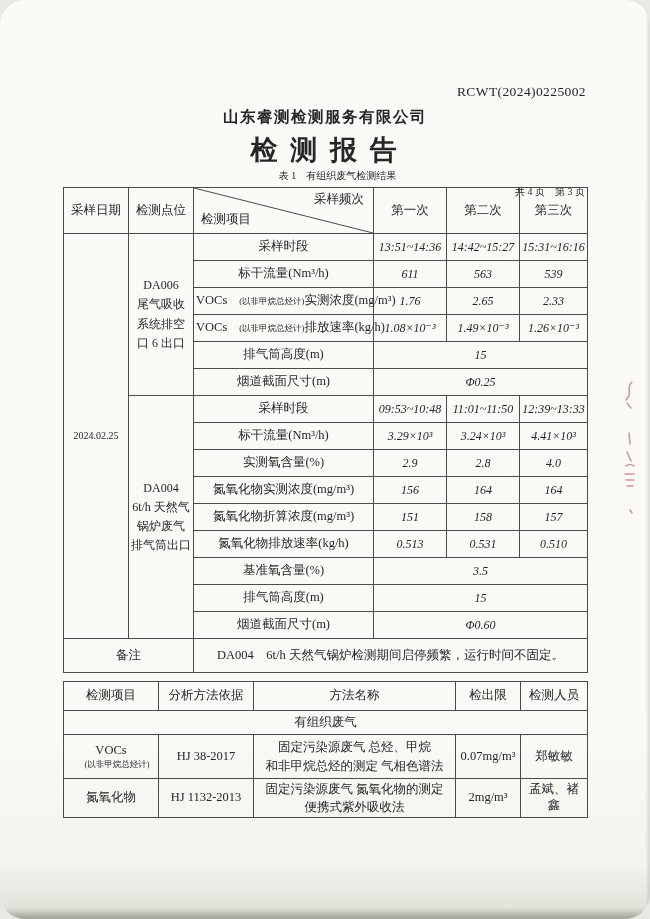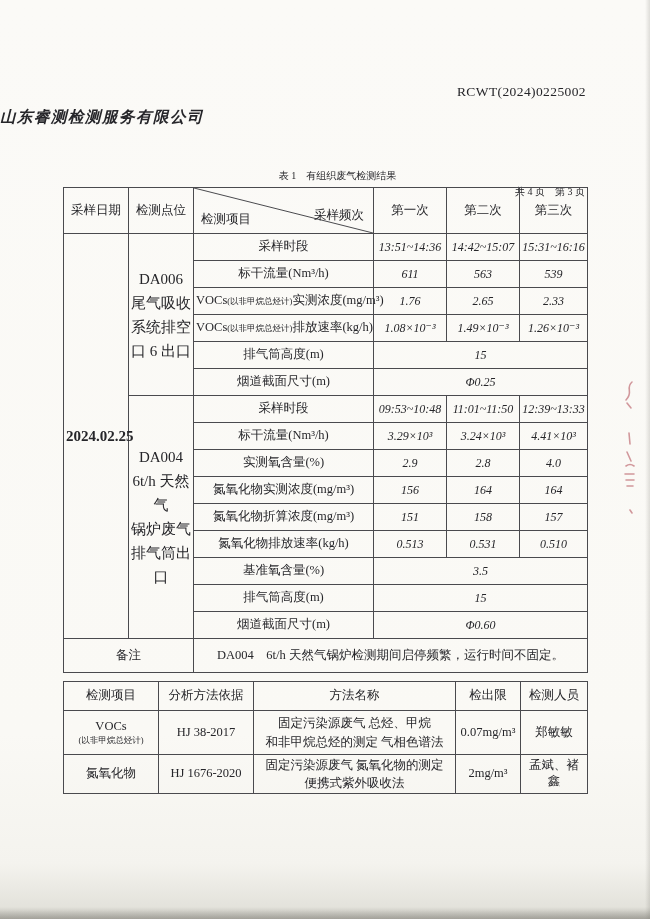--- a/index.html
+++ b/index.html
@@ -1,68 +1,69 @@
 <!DOCTYPE html>
 <html><head>
 <meta charset="utf-8">
 <style>
   html,body{margin:0;padding:0;background:#e9e8e4;}
   .page{
     position:relative;width:650px;height:919px;margin:0 auto;overflow:hidden;
     background:linear-gradient(180deg,#fbfaf7 0%,#faf9f5 80%,#f4f3ee 94%,#e2e1da 99%,#c9c8c1 100%);
-    font-family:"Liberation Serif","DejaVu Serif",serif;color:#26262a;
+    font-family:"Liberation Serif","DejaVu Serif",serif;color:#26262a;border-radius:25px;
   }
   .page::after{
     content:"";position:absolute;top:0;right:0;width:5px;height:100%;
     background:linear-gradient(90deg,rgba(120,118,110,0) 0%,rgba(120,118,110,.22) 100%);
     pointer-events:none;
   }
   .report-no{position:absolute;top:84px;right:64px;font-size:13.5px;letter-spacing:.4px;}
-  .company{position:absolute;top:107px;left:0;width:100%;
-    font-size:15.5px;font-weight:bold;letter-spacing:1.5px;font-style:italic;}
+  .company{position:absolute;top:107px;left:0;width:100%;text-align:center;
+    font-size:15.5px;font-weight:bold;letter-spacing:1.5px;}
   .title{position:absolute;top:132px;left:0;width:100%;text-align:center;
     font-size:27px;font-weight:bold;letter-spacing:3px;}
   .caption-row{position:absolute;top:169px;left:63px;width:524px;height:18px;font-size:10px;}
   .t-caption{position:absolute;left:0;right:0;text-align:center;padding-left:25px;}
   .pagination{position:absolute;right:2px;top:16px;}
 
   table{border-collapse:collapse;table-layout:fixed;}
   td,th{border:1px solid #4a4a4e;text-align:center;vertical-align:middle;
     padding:0 2px;font-weight:normal;line-height:1.25;}
 
   .t1{position:absolute;left:63px;top:187px;width:524px;font-size:12.5px;}
   .t1 .val{white-space:nowrap;padding:0 1px;font-size:12px;font-style:italic;}
   .t1 .lbl{font-size:12.5px;white-space:nowrap;}
   .h45{height:45px;} .r26{height:26px;text-align:center;} .r33{height:33px;}
-  .smalltxt{font-size:8.5px;}
-  .pointcell div{line-height:1.6;font-size:15px;}
-  .datecell{font-size:15px;font-weight:bold;}
+  .smalltxt{font-size:8.5px;margin-left:12px;}
+  .pointcell div{line-height:1.6;font-size:12px;}
+  .datecell{font-size:10px;}
 
   .diag{position:relative;padding:0;}
   .diag svg{position:absolute;top:0;left:0;width:100%;height:100%;display:block;}
-  .diag .dt{position:absolute;top:20px;right:9px;font-size:12.5px;}
+  .diag .dt{position:absolute;top:4px;right:9px;font-size:12.5px;}
   .diag .db{position:absolute;bottom:5px;left:7px;font-size:12.5px;}
 
   .t2-caption{position:absolute;top:662px;left:63px;width:524px;text-align:center;font-size:14px;}
   .t2{position:absolute;left:63px;top:681px;width:524px;font-size:12.5px;}
   .h28{height:28px;} .h23{height:23px;} .h43{height:43px;} .h38{height:38px;}
   .method div{line-height:1.45;}
 
   .red-marks{position:absolute;left:616px;top:376px;opacity:.55;}
 
   .bottom-shade{position:absolute;left:0;bottom:0;width:100%;height:12px;
     background:linear-gradient(180deg,rgba(90,88,80,0) 0%,rgba(90,88,80,.35) 100%);pointer-events:none;}
 </style>
 </head>
 <body>
 
 <div class="page">
 
   <div class="report-no">RCWT(2024)0225002</div>
   <div class="company">山东睿测检测服务有限公司</div>
+  <div class="title">检 测 报 告</div>
 
   <div class="caption-row">
     <span class="t-caption">表 1　有组织废气检测结果</span>
     <span class="pagination">共 4 页　第 3 页</span>
   </div>
 
   <table class="t1">
     <colgroup>
       <col style="width:65px">
         <col style="width:65px">
@@ -90,21 +91,21 @@
     <tr>
       <td rowspan="15" class="datecell">2024.02.25</td>
       <td rowspan="6" class="pointcell">
         <div>DA006</div>
         <div>尾气吸收</div>
         <div>系统排空</div>
         <div>口 6 出口</div>
       </td>
       <td class="lbl r26">采样时段</td>
       <td class="val">13:51~14:36</td>
-      <td class="val">14:42~15:07</td>
+      <td class="val">14:42~15:27</td>
       <td class="val">15:31~16:16</td>
     </tr>
     <tr>
       <td class="lbl r26">标干流量(Nm³/h)</td>
       <td class="val">611</td>
       <td class="val">563</td>
       <td class="val">539</td>
     </tr>
     <tr>
       <td class="lbl r26"><span>VOCs</span><span class="smalltxt">(以非甲烷总烃计)</span><span>实测浓度(mg/m³)</span></td>
@@ -200,35 +201,38 @@
     </colgroup>
     <tbody>
         <tr>
       <th class="h28">检测项目</th>
       <th>分析方法依据</th>
       <th>方法名称</th>
       <th>检出限</th>
       <th>检测人员</th>
     </tr>
     <tr>
+      <td colspan="5" class="h23">有组织废气</td>
+    </tr>
+    <tr>
       <td class="h43">
         <div>VOCs</div>
         <div class="smalltxt">(以非甲烷总烃计)</div>
       </td>
       <td>HJ 38-2017</td>
       <td class="method">
         <div>固定污染源废气  总烃、甲烷</div>
         <div>和非甲烷总烃的测定  气相色谱法</div>
       </td>
       <td>0.07mg/m³</td>
       <td>郑敏敏</td>
     </tr>
     <tr>
       <td class="h38">氮氧化物</td>
-      <td>HJ 1676-2020</td>
+      <td>HJ 1132-2013</td>
       <td class="method">
         <div>固定污染源废气  氮氧化物的测定</div>
         <div>便携式紫外吸收法</div>
       </td>
       <td>2mg/m³</td>
       <td>孟斌、褚鑫</td>
     </tr>
   </tbody>
     </table>
 

